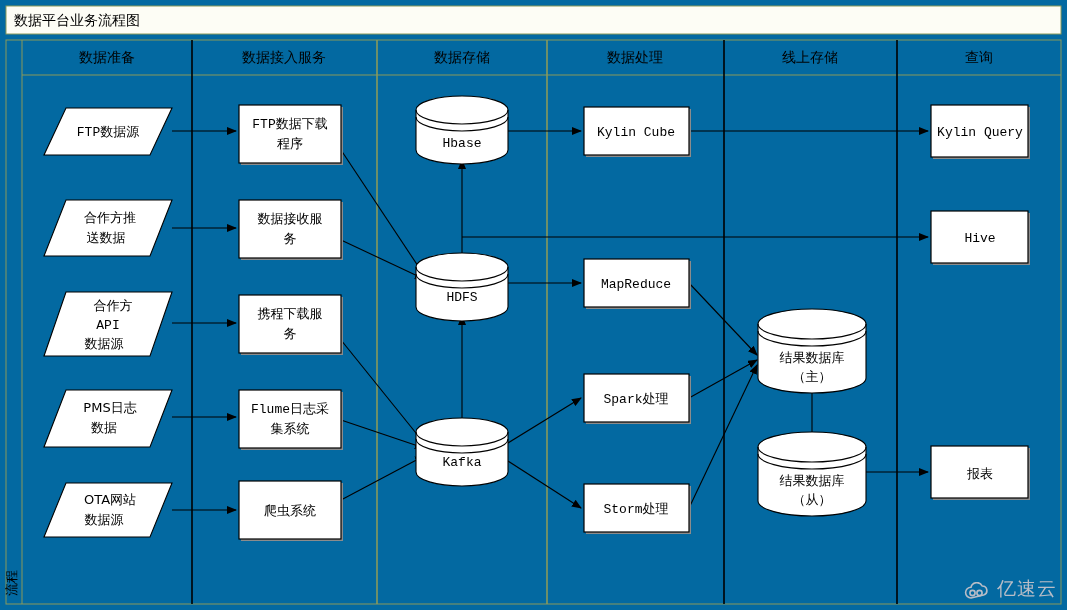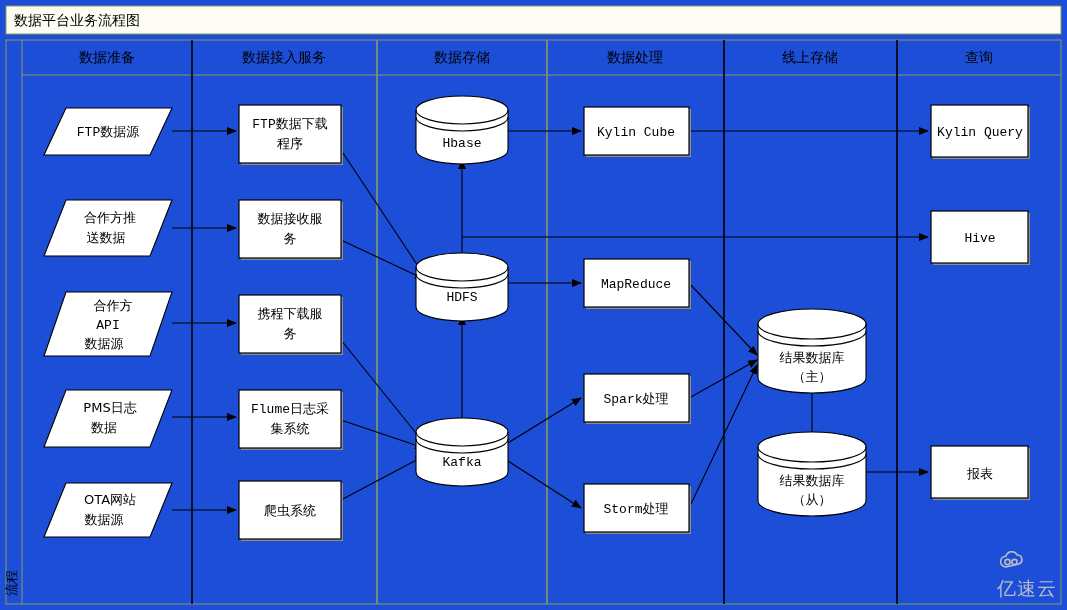--- a/index.html
+++ b/index.html
@@ -1,26 +1,26 @@
 <!DOCTYPE html>
 <html><head>
 <meta charset="utf-8">
 <title>数据平台业务流程图</title>
 <style>
   html,body{margin:0;padding:0;background:#fff;}
   body{font-family:"Liberation Sans","DejaVu Sans",sans-serif;}
-  #page{position:relative;width:1067px;height:610px;overflow:hidden;background:#1d4ed8;}
+  #page{position:relative;width:1067px;height:610px;overflow:hidden;background:#0369a1;}
   #diagram{position:absolute;left:0;top:0;}
   .shape-text{font-family:"Liberation Mono","DejaVu Sans Mono",monospace;font-size:13px;fill:#000;}
   .cn-text{font-family:"DejaVu Sans","Liberation Sans",sans-serif;font-size:13px;fill:#000;}
   .hdr-text{font-family:"DejaVu Sans","Liberation Sans",sans-serif;font-size:14px;fill:#000;}
   .title-text{font-family:"DejaVu Sans","Liberation Sans",sans-serif;font-size:14px;fill:#000;}
-  .wm{position:absolute;right:10px;bottom:8px;display:flex;align-items:flex-start;gap:5px;
+  .wm{position:absolute;right:10px;bottom:8px;display:flex;align-items:flex-end;gap:5px;
       color:#b9bdc7;font-family:"DejaVu Sans","Liberation Sans",sans-serif;font-size:19px;
-      letter-spacing:1px;flex-direction:column;}
+      letter-spacing:1px;}
   .wm svg{display:block;}
 </style>
 </head>
 <body>
 
 <div id="page">
 
   <svg id="diagram" width="1067" height="610" viewBox="0 0 1067 610">
     <defs>
       <marker id="ah" markerWidth="10" markerHeight="8" refX="9" refY="4" orient="auto" markerUnits="userSpaceOnUse">

